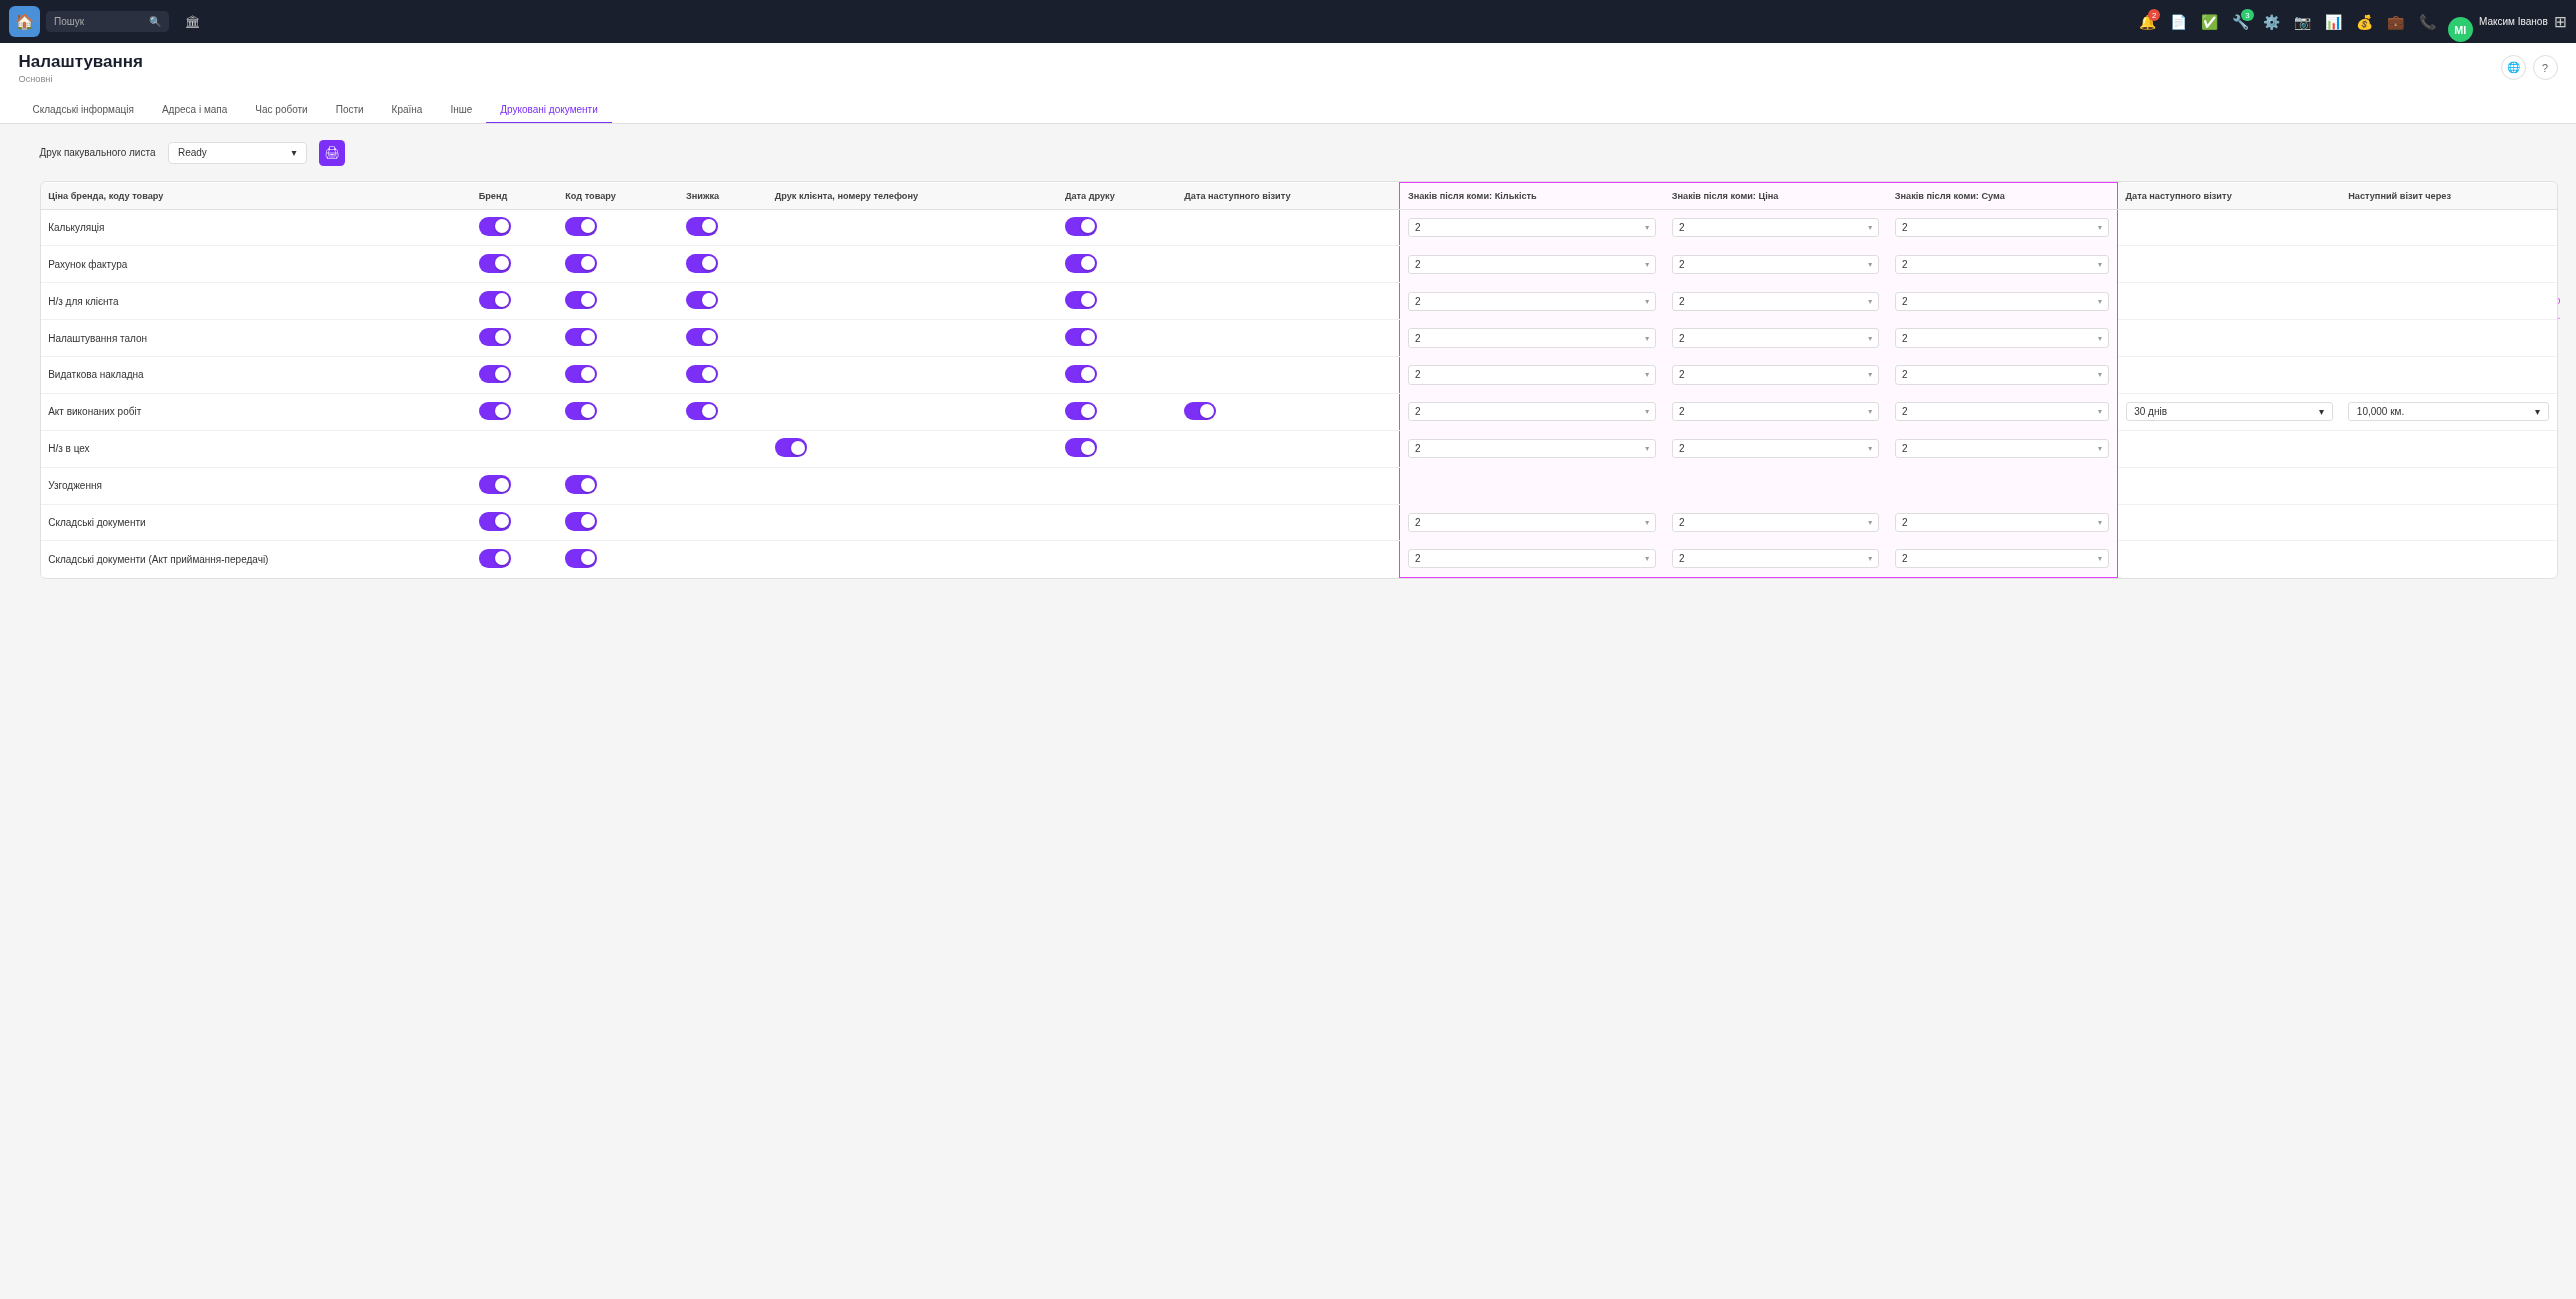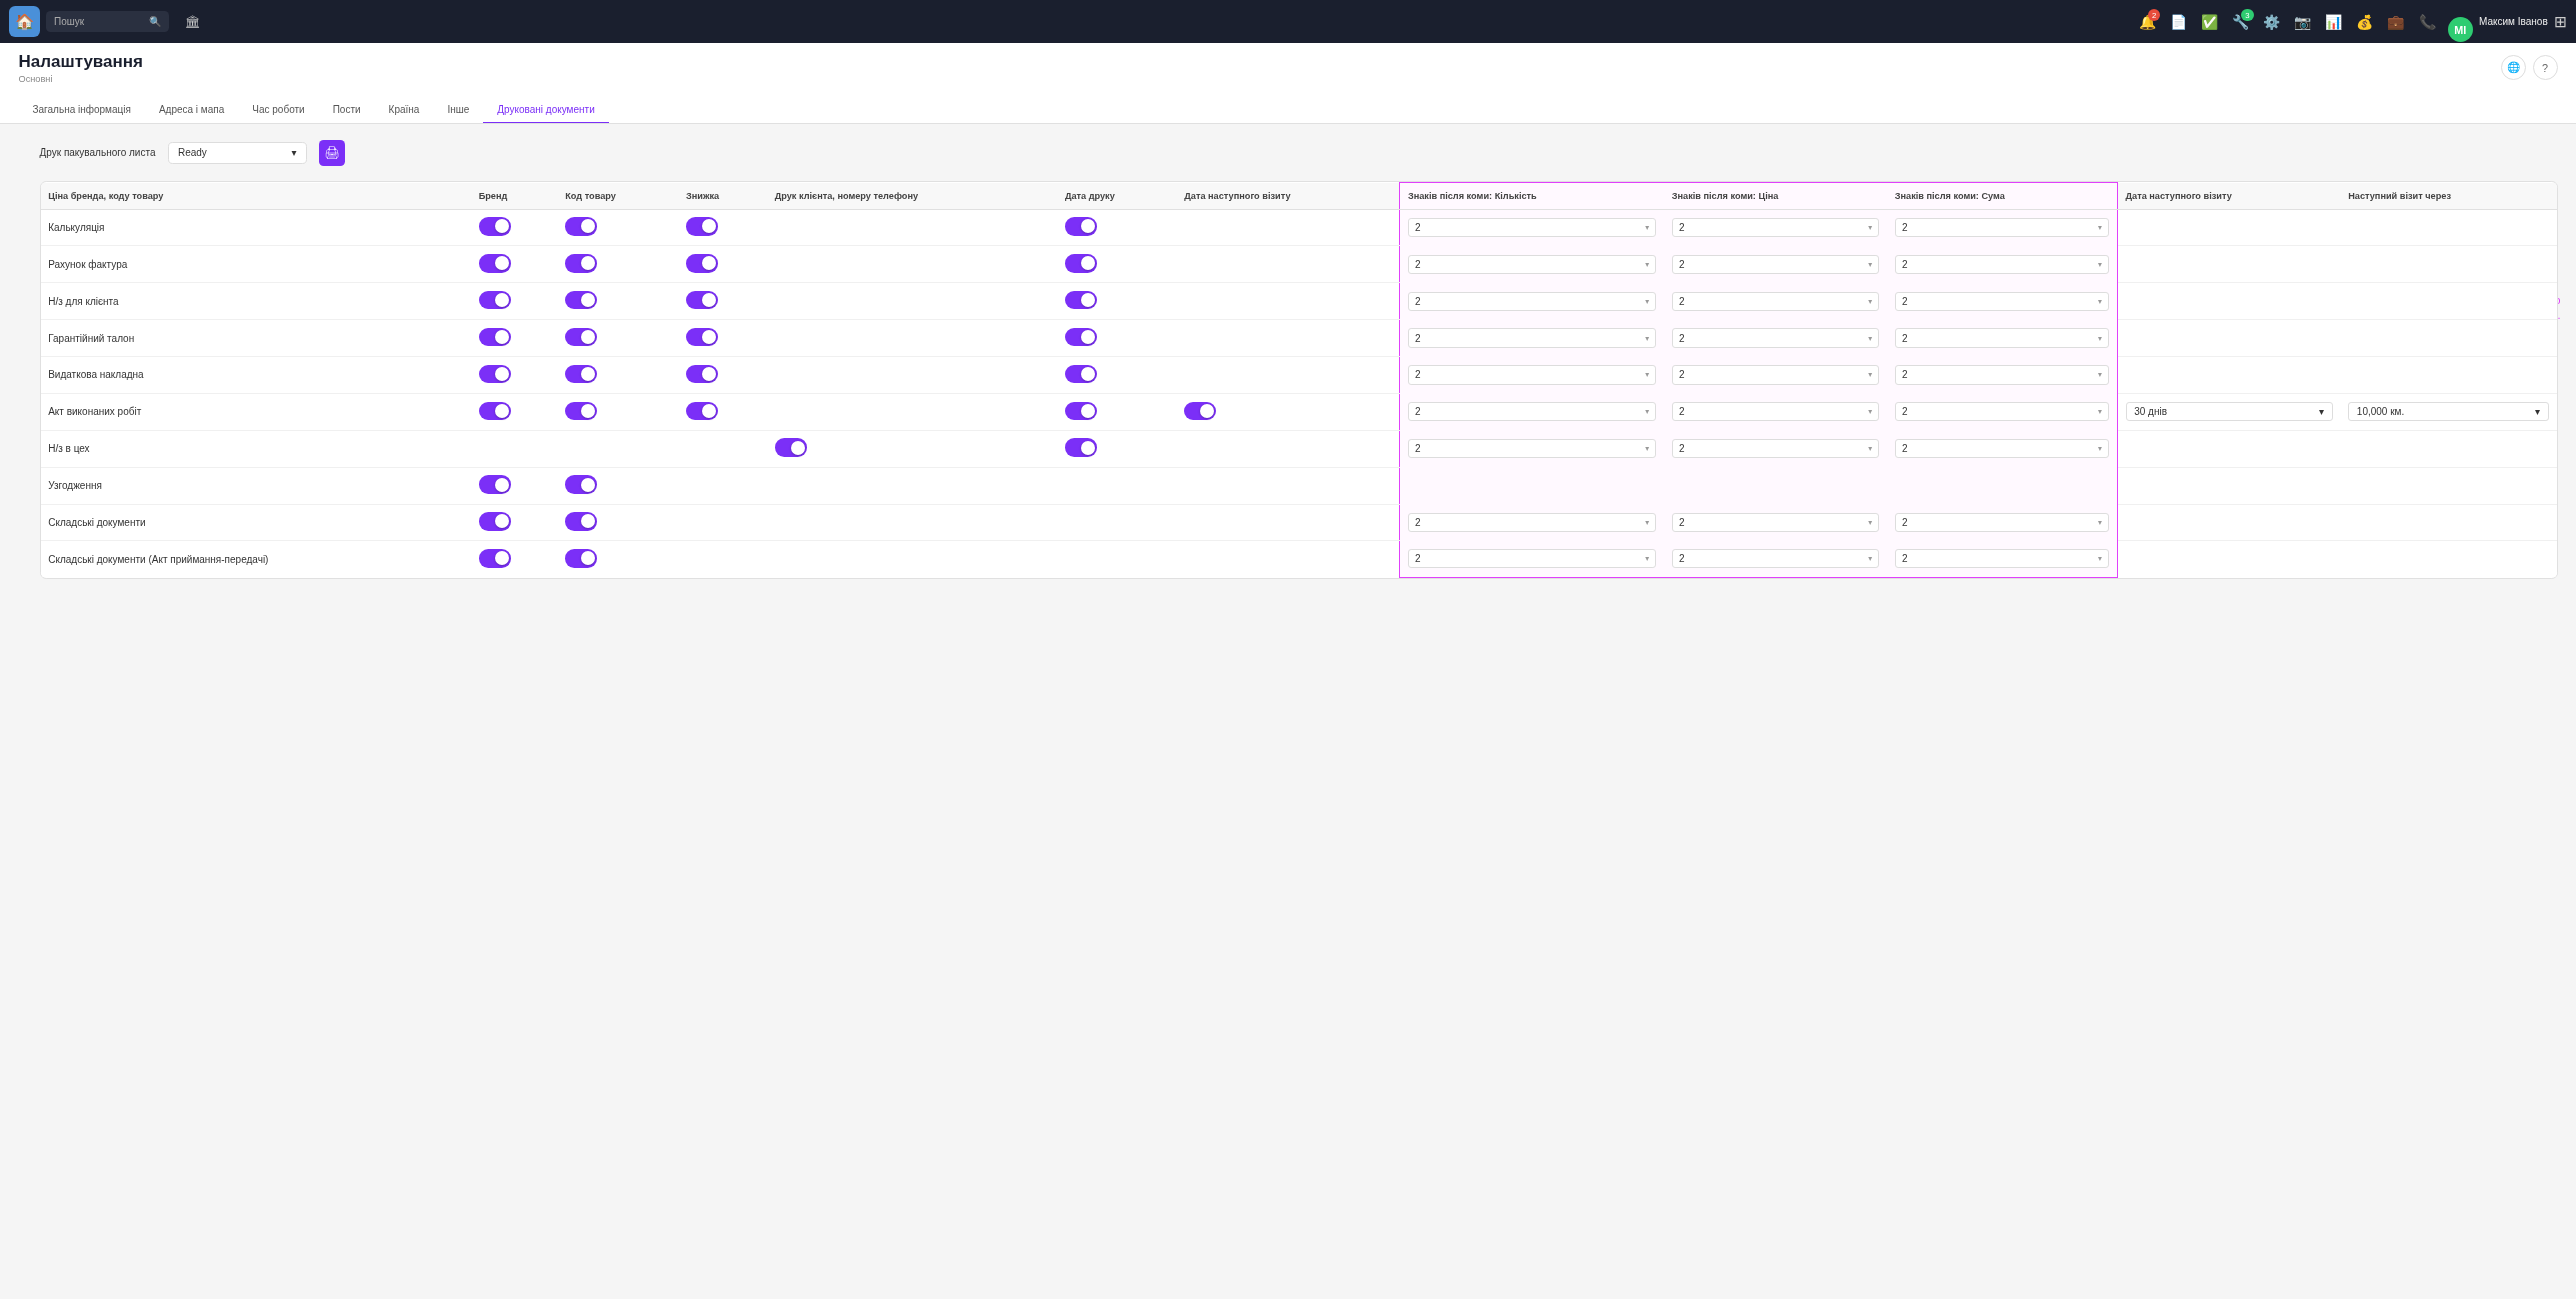--- a/index.html
+++ b/index.html
@@ -268,21 +268,21 @@
     <div>
       <div class="page-title">Налаштування</div>
       <div class="page-subtitle">Основні</div>
     </div>
     <div class="page-header-actions">
       <button class="header-action-btn">🌐</button>
       <button class="header-action-btn">?</button>
     </div>
   </div>
   <div class="tabs">
-    <div class="tab">Загальна інформація</div>
+    <div class="tab">Складські інформація</div>
     <div class="tab">Адреса і мапа</div>
     <div class="tab">Час роботи</div>
     <div class="tab">Пости</div>
     <div class="tab">Країна</div>
     <div class="tab">Інше</div>
     <div class="tab active">Друковані документи</div>
   </div>
 </div>
 
 <div class="content content-relative">
@@ -437,21 +437,21 @@
             <td style="border-right: 1.5px solid rgb(224, 64, 251); border-bottom: none; background: rgb(255, 249, 255);">
               <div class="small-select">
                 <span>2</span>
                 <span class="s-arrow">▾</span>
               </div>
             </td>
             <td style=""></td>
             <td style=""></td>
           </tr>
           <tr>
-            <td style=""><span>Гарантійний талон</span></td>
+            <td style=""><span>Налаштування талон</span></td>
             <td style=""><div class="toggle">
                 <div class="toggle-thumb"></div>
               </div></td>
             <td style=""><div class="toggle">
                 <div class="toggle-thumb"></div>
               </div></td>
             <td style=""><div class="toggle">
                 <div class="toggle-thumb"></div>
               </div></td>
             <td style=""></td>

